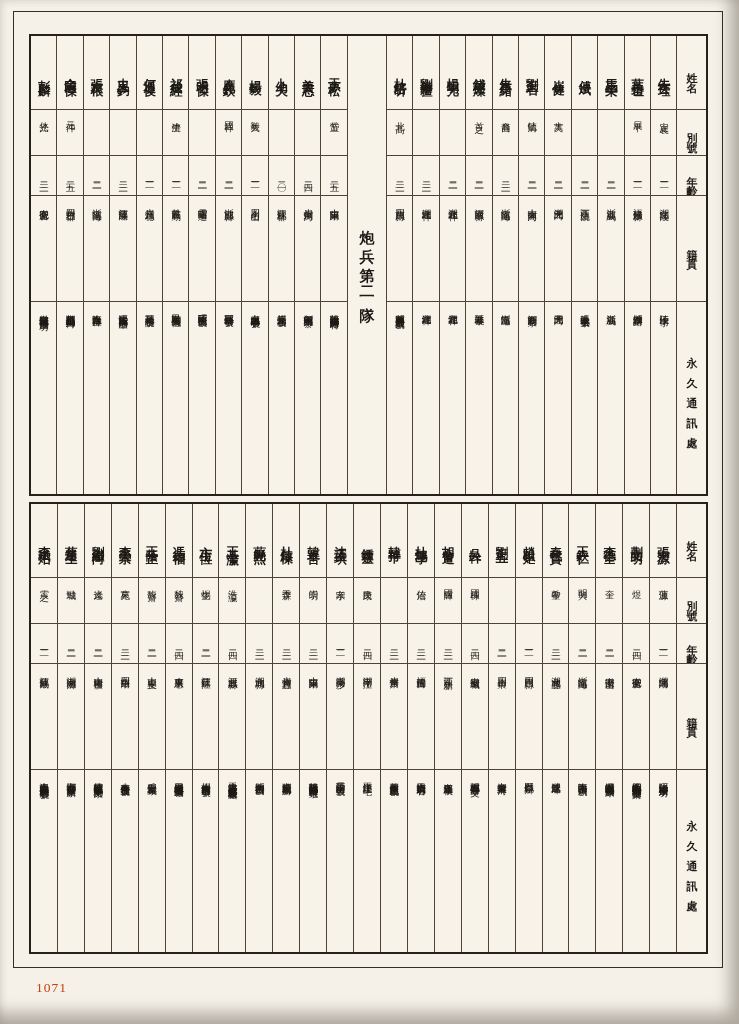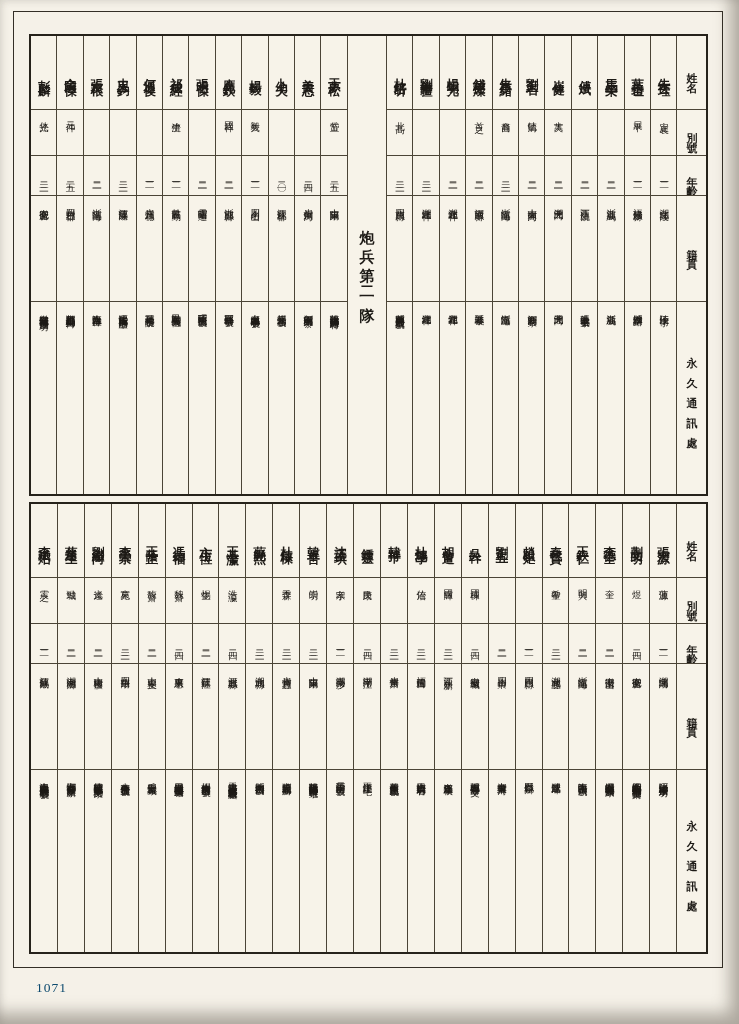--- a/index.html
+++ b/index.html
@@ -66,21 +66,21 @@
   .header-col .cell.alias { align-items:center; padding-top:0; }
   .header-col .cell.native { align-items:center; padding-top:0; }
   .header-col .cell.addr { align-items:center; padding-top:0; }
   .header-col .cell.addr span { font-size:11px; font-weight:bold; letter-spacing:20px; max-height:none; }
 
   .title-col .title-cell { flex:1; display:flex; justify-content:center; align-items:center; }
   .title-col .title-cell span { font-size:15px; font-weight:bold; letter-spacing:19px; }
 
   .page-number {
     position:absolute; left:36px; bottom:28px;
-    font-size:13.5px; letter-spacing:1px; color:#0c4a6e;
+    font-size:13.5px; letter-spacing:1px; color:#c2410c;
     font-family:"Liberation Serif", serif;
   }
 </style>
 </head>
 <body>
 
 <div class="page">
   <div class="outer-frame"></div>
   <div class="content">
     <div class="rtable top" id="top-table">

